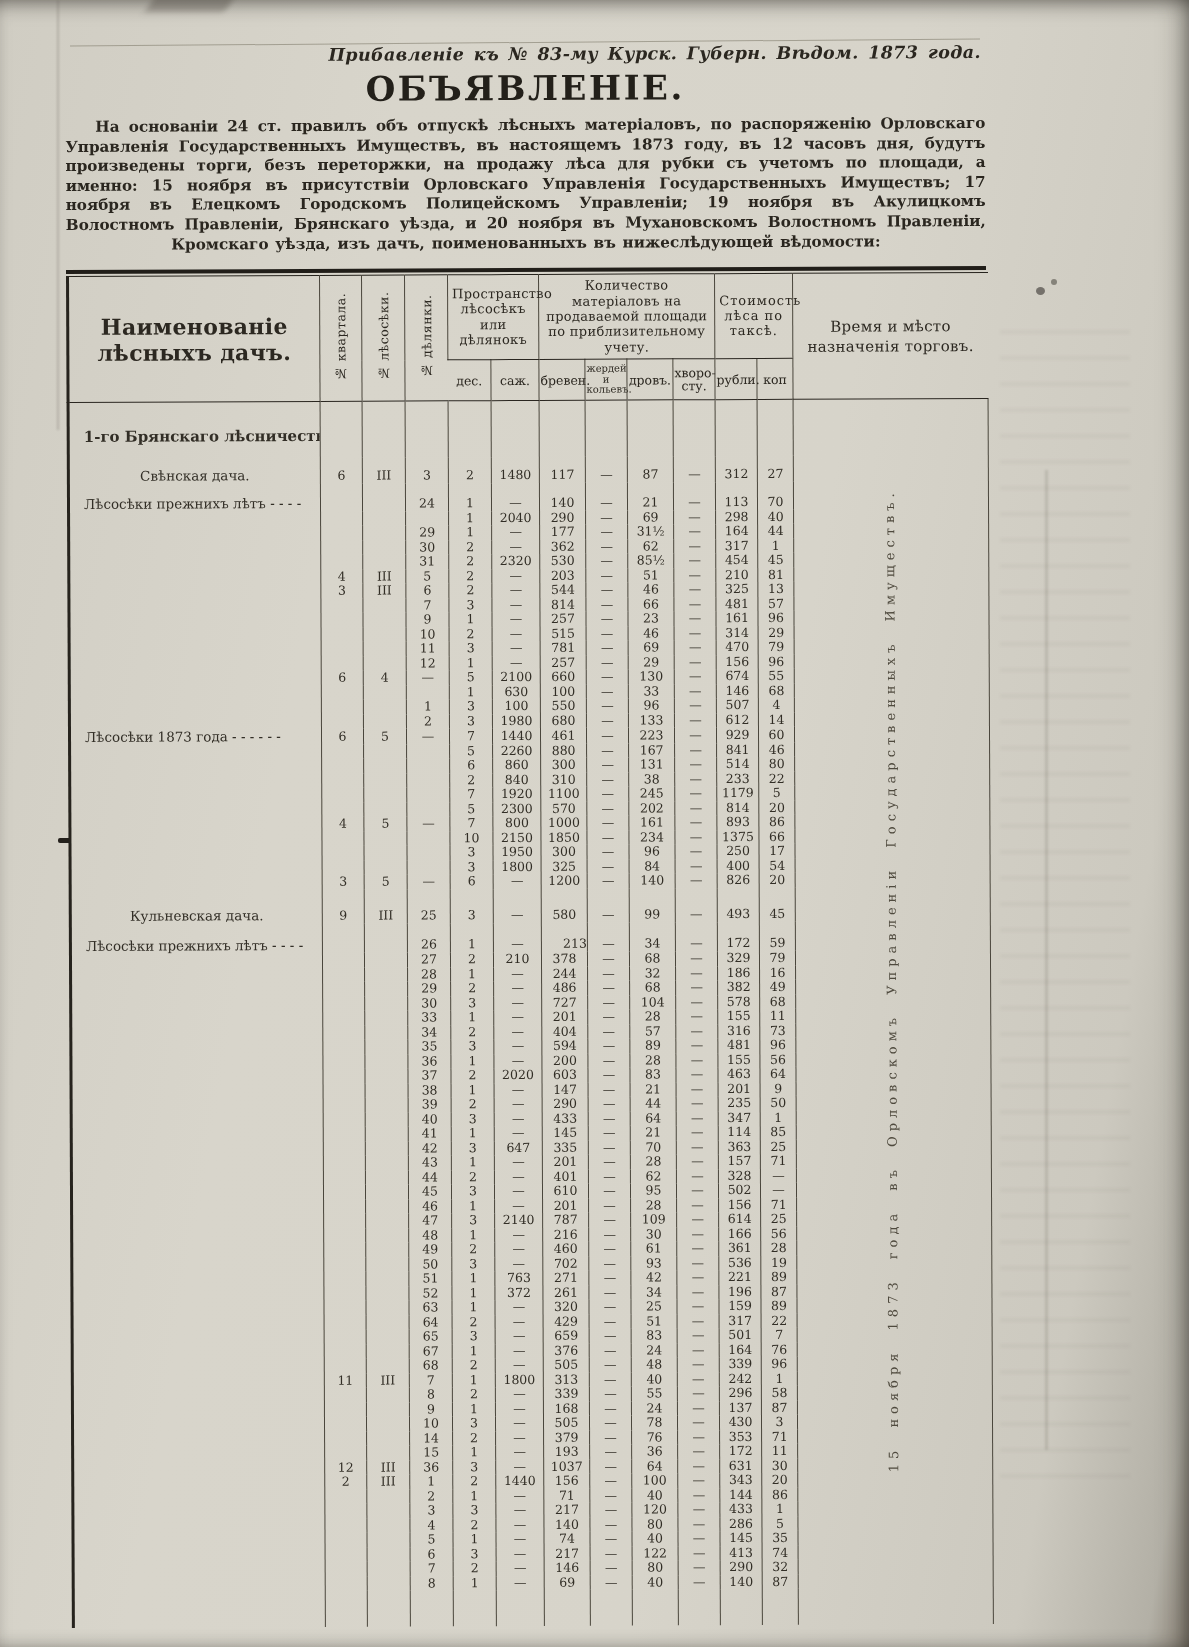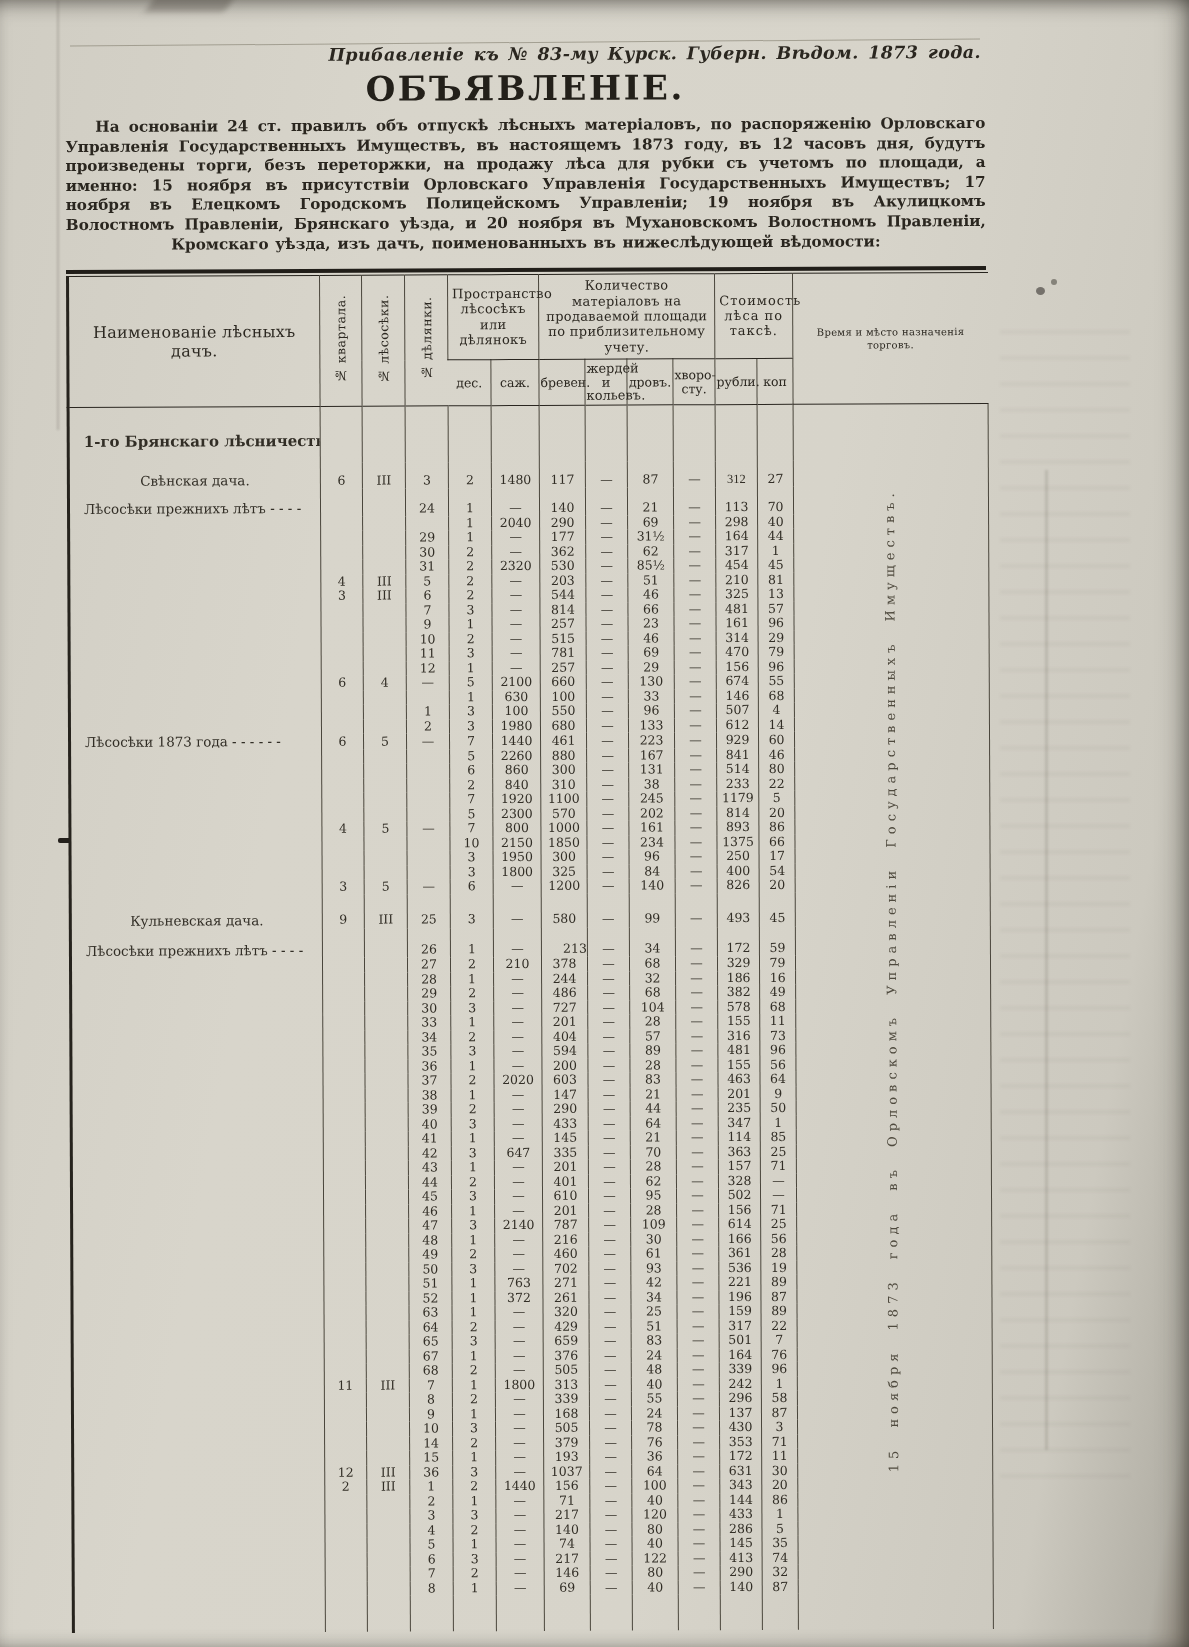--- a/index.html
+++ b/index.html
@@ -39,28 +39,28 @@
     text-align:justify; text-align-last:center; text-indent:30px;
     word-spacing:1.5px; color:#2a261f;
   }
 
   .table-wrap { margin-top:9px; border-top:4px solid #211e19; position:relative; }
   table { border-collapse:collapse; table-layout:fixed; width:920px; margin-top:2px; border-top:1px solid #26231d; border-left:3px solid #26231d; }
   th, td { border-left:1px solid #4a463c; padding:0; vertical-align:middle; }
   th:first-child, td:first-child { border-left:none; }
   td.c-vremya { border-right:1px solid #4a463c; }
   thead th { border-bottom:1.5px solid #2a2620; font-weight:normal; color:#2c2821; }
-  th.h-name { font-weight:normal; font-size:16px; text-align:center; letter-spacing:.3px; }
+  th.h-name { font-weight:bold; font-size:22px; text-align:center; letter-spacing:.3px; }
   th.h-vert { height:98px; }
   th.h-vert span { display:inline-block; writing-mode:vertical-rl; transform:rotate(180deg); font-size:12.5px; white-space:nowrap; letter-spacing:.5px; }
   th.h-group { font-size:13px; line-height:1.18; padding:3px 4px 4px; letter-spacing:.3px; }
   th.h-stoim { letter-spacing:1px; }
-  th.h-vremya { font-size:10px; line-height:1.35; padding:0 8px; letter-spacing:.3px; }
+  th.h-vremya { font-size:15px; line-height:1.35; padding:0 8px; letter-spacing:.3px; }
   tr.subhead th { font-size:12.5px; height:36px; line-height:1.05; padding:2px 1px; }
-  tr.subhead th.h-zherd { font-size:13px; }
+  tr.subhead th.h-zherd { font-size:10px; }
 
   tbody td { font-size:12.5px; line-height:1.16; height:14.5px; text-align:center; color:#322e26; }
   td.c-name { text-align:left; padding-left:14px; font-size:13.5px; white-space:nowrap; overflow:hidden; }
   td.c-name.center { text-align:center; padding-left:0; }
   tr.section-row td { padding-top:26px; padding-bottom:13px; }
   tr.section-row td.c-name { font-weight:bold; font-size:15px; white-space:nowrap; }
   tr.filler td { height:36px; }
 
   .vnote { position:absolute; top:252px; left:725px; width:195px; height:915px; display:flex; align-items:center; justify-content:center; pointer-events:none; }
   .vnote span { writing-mode:vertical-rl; transform:rotate(180deg); font-size:13px; letter-spacing:5px; word-spacing:9px; color:#4f4a3e; white-space:nowrap; }
@@ -142,21 +142,21 @@
               <td class="c-name center" style="padding-top: 10px; margin-left: 12px;">Свѣнская дача.</td>
               <td class="c-num" style="padding-top: 10px;">6</td>
               <td class="c-num" style="padding-top: 10px;">III</td>
               <td class="c-num" style="padding-top: 10px;">3</td>
               <td class="c-num" style="padding-top: 10px;">2</td>
               <td class="c-num" style="padding-top: 10px; text-align: center;">1480</td>
               <td class="c-num" style="padding-top: 10px;">117</td>
               <td class="c-num" style="padding-top: 10px;">—</td>
               <td class="c-num" style="padding-top: 10px;">87</td>
               <td class="c-num" style="padding-top: 10px;">—</td>
-              <td class="c-num" style="padding-top: 10px; font-family: Liberation Serif, serif;">312</td>
+              <td class="c-num" style="padding-top: 10px;">312</td>
               <td class="c-num" style="padding-top: 10px;">27</td>
               <td class="c-vremya" style="padding-top: 10px;"></td>
             </tr>
             <tr>
               <td class="c-name" style="padding-top: 12px;">Лѣсосѣки прежнихъ лѣтъ  -   -   -   -</td>
               <td class="c-num" style="padding-top: 12px;"></td>
               <td class="c-num" style="padding-top: 12px;"></td>
               <td class="c-num" style="padding-top: 12px;">24</td>
               <td class="c-num" style="padding-top: 12px;">1</td>
               <td class="c-num" style="padding-top: 12px;">—</td>

